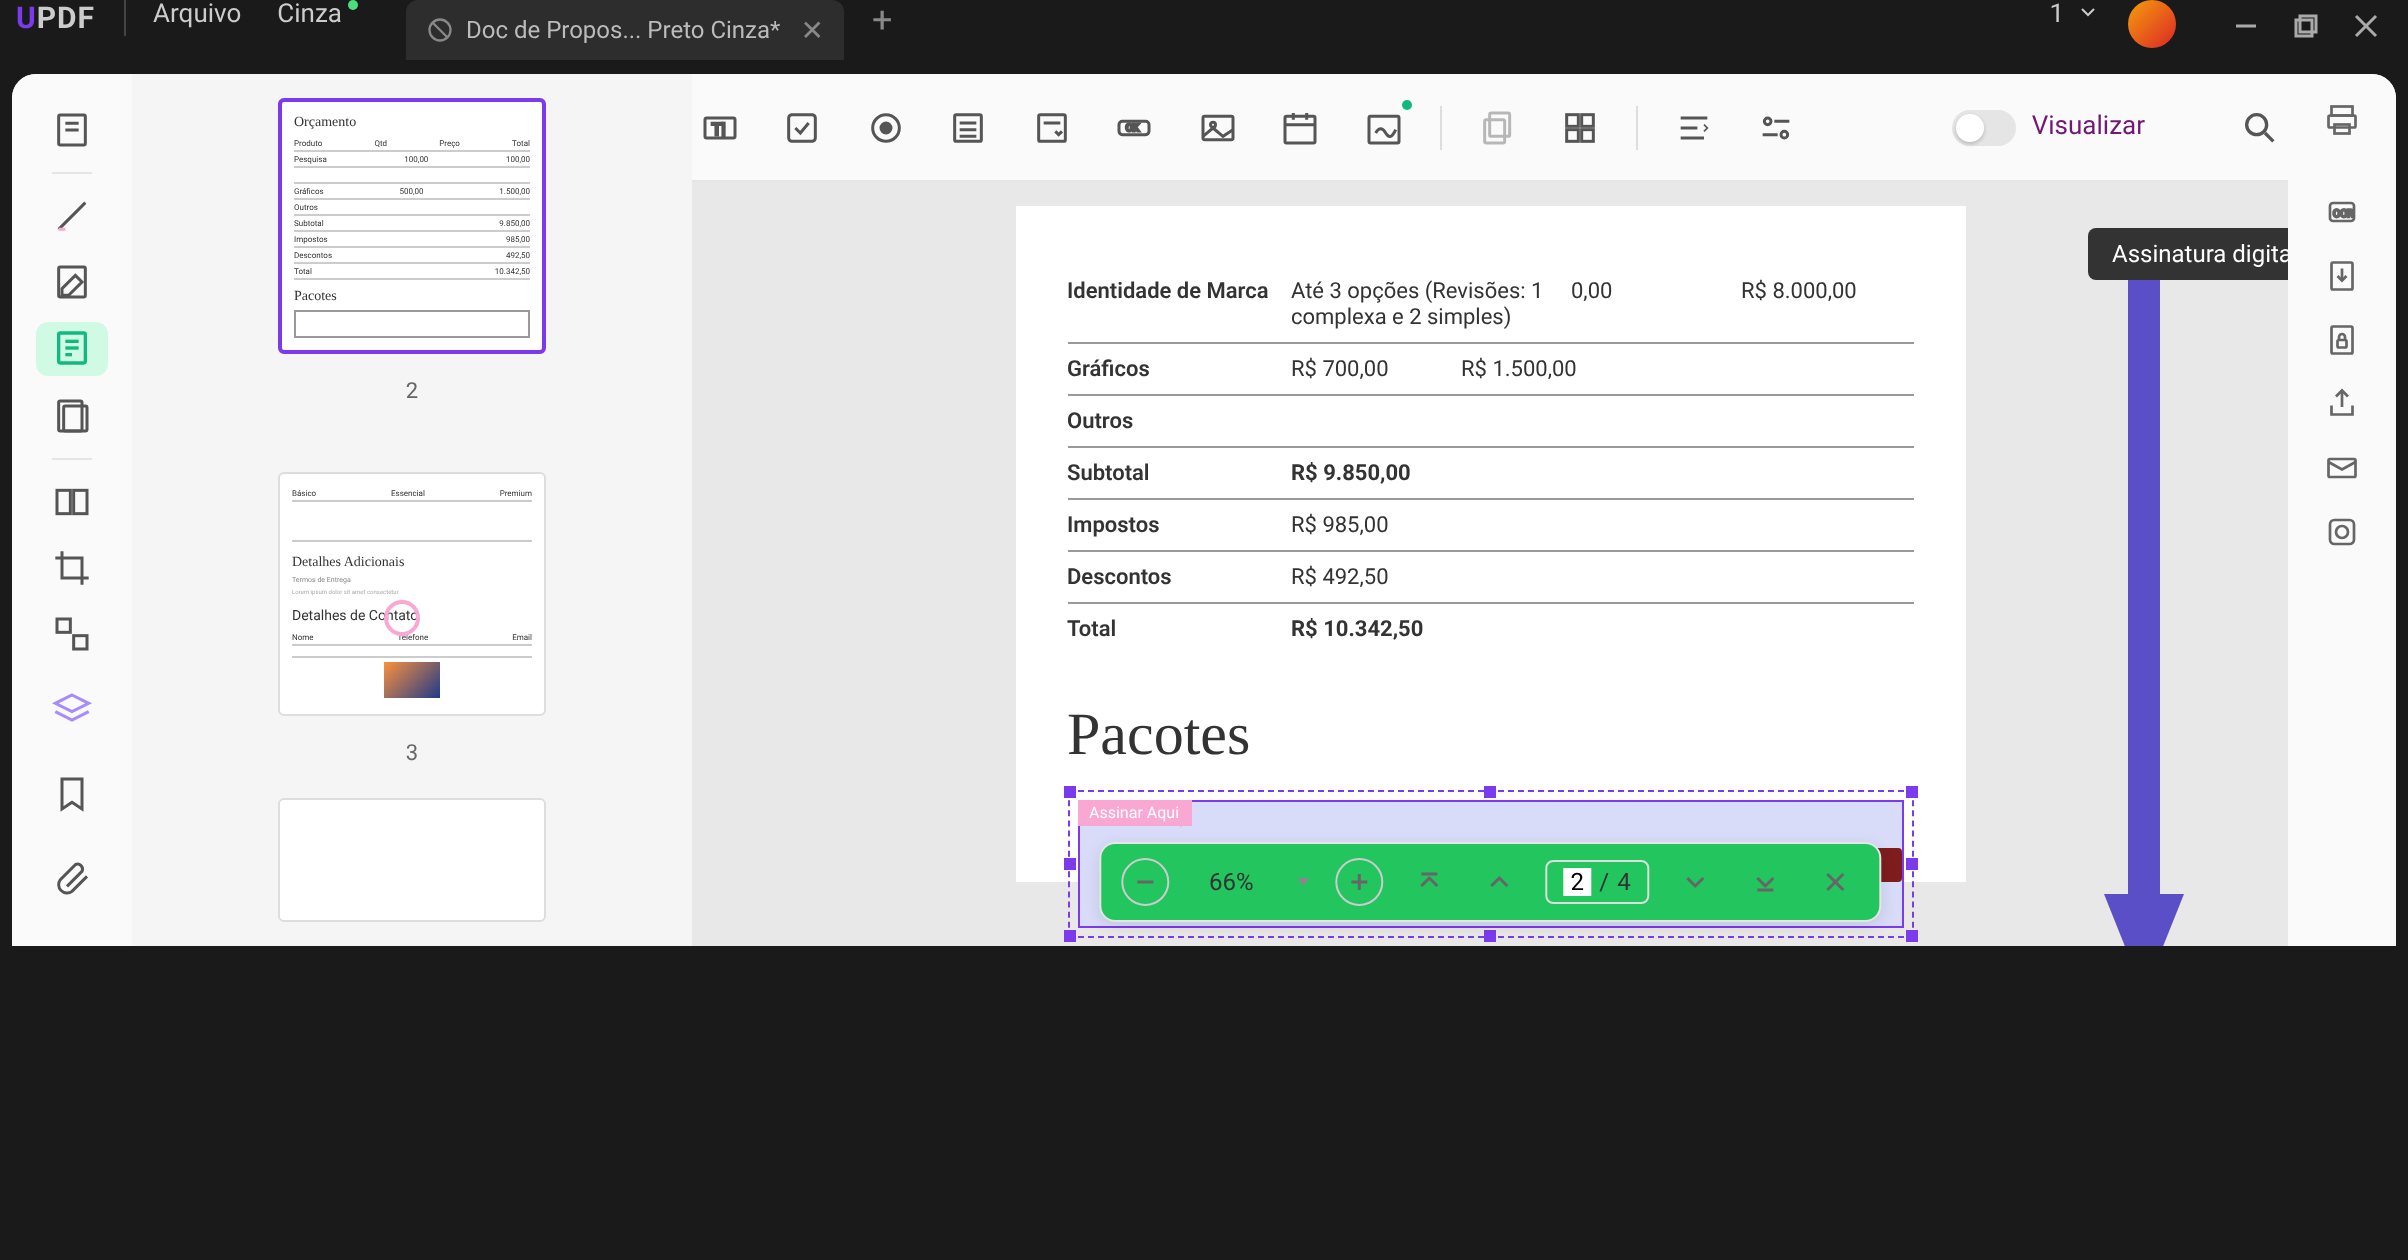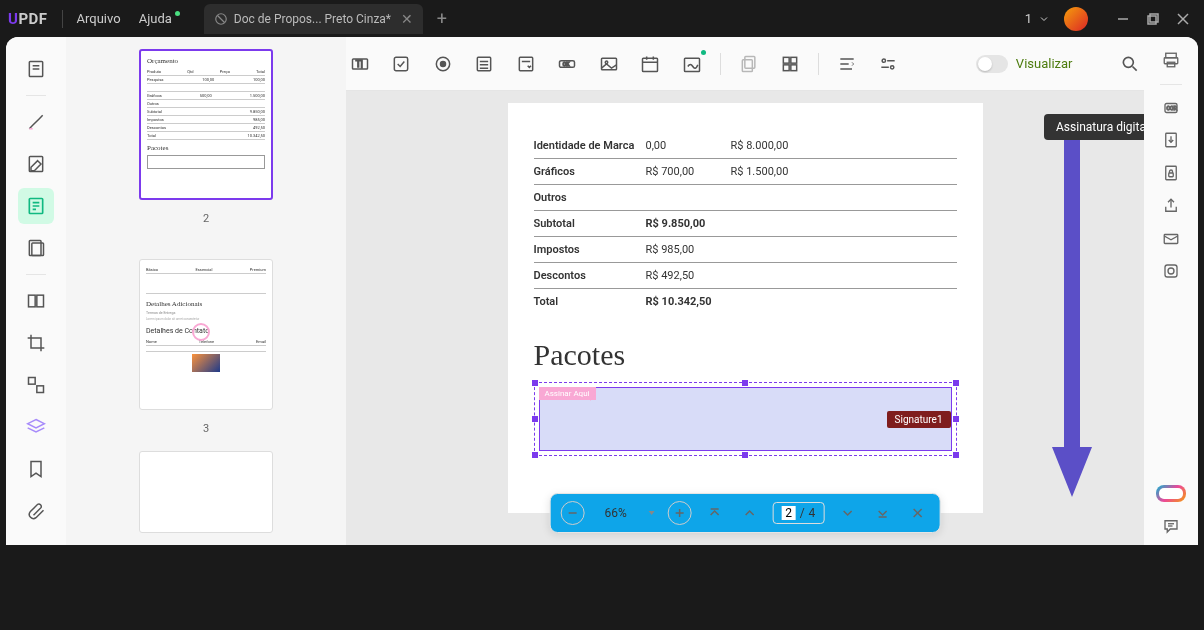--- a/index.html
+++ b/index.html
@@ -1,33 +1,33 @@
 <!DOCTYPE html>
 <html><head>
 <meta charset="utf-8">
 <style>
 *{margin:0;padding:0;box-sizing:border-box;font-family:-apple-system,BlinkMacSystemFont,"Segoe UI",Roboto,sans-serif}
 body{width:1204px;height:630px;background:#1a1a1a;overflow:hidden;position:relative}
-.titlebar{height:37px;background:#1a1a1a;display:flex;align-items:center;padding:0 8px;color:#ccc}
+.titlebar{height:37px;background:#1a1a1a;display:flex;padding:0 8px;color:#ccc}
 .logo{font-weight:700;font-size:15px;letter-spacing:0.5px}
 .logo-u{color:#7c3aed}
 .logo-pdf{color:#ccc}
 .vdiv{width:1px;height:18px;background:#444;margin:0 14px}
 .menu-item{color:#ccc;font-size:13px;margin-right:18px;cursor:pointer}
 .help-dot{display:inline-block;width:5px;height:5px;background:#4ade80;border-radius:50%;margin-left:3px;vertical-align:top}
 .tab{background:#2d2d2d;height:30px;border-radius:6px 6px 0 0;display:flex;align-items:center;padding:0 10px;margin-left:6px;color:#bbb;font-size:12px}
 .tab svg{margin-right:6px}
 .tab-close{margin-left:10px;color:#888;cursor:pointer;font-size:14px}
 .tab-add{margin-left:14px;color:#888;font-size:18px;cursor:pointer}
 .spacer{flex:1}
 .page-ind{color:#ccc;font-size:13px;margin-right:6px}
 .chev-down{color:#ccc;margin-right:14px}
 .avatar{width:24px;height:24px;border-radius:50%;background:linear-gradient(135deg,#f59e0b,#dc2626);margin-right:18px}
 .win-btn{width:26px;height:26px;display:flex;align-items:center;justify-content:center;color:#aaa;cursor:pointer;margin-left:4px}
-.main{height:508px;display:flex;background:#f5f5f5;border-radius:12px 12px 0 0;margin:0 6px;overflow:hidden}
+.main{height:436px;display:flex;background:#f5f5f5;border-radius:12px 12px 0 0;margin:0 6px;overflow:hidden}
 .left-rail{width:60px;background:#fafafa;display:flex;flex-direction:column;align-items:center;padding-top:14px;gap:6px}
 .rail-btn{width:36px;height:36px;display:flex;align-items:center;justify-content:center;border-radius:6px;cursor:pointer;color:#555}
 .rail-btn.active{background:#d1fae5;color:#10b981}
 .rail-btn svg{width:20px;height:20px}
 .rail-sep{width:20px;height:1px;background:#e5e5e5;margin:2px 0}
 .rail-bottom{margin-top:auto;margin-bottom:16px;display:flex;flex-direction:column;gap:6px;align-items:center}
 .thumb-panel{width:280px;background:#f5f5f5;overflow-y:auto;padding:12px 0;display:flex;flex-direction:column;align-items:center;gap:8px}
 .thumb{width:134px;background:#fff;border:1px solid #ddd;border-radius:3px;padding:6px;font-size:5px;color:#333;position:relative}
 .thumb.active{border:2px solid #7c3aed}
 .thumb-title{font-family:Georgia,serif;font-size:7px;margin-bottom:3px}
@@ -62,36 +62,36 @@
 .handle{position:absolute;width:6px;height:6px;background:#7c3aed}
 .h-tl{top:-3px;left:-3px}.h-tr{top:-3px;right:-3px}.h-bl{bottom:-3px;left:-3px}.h-br{bottom:-3px;right:-3px}
 .h-tm{top:-3px;left:50%;margin-left:-3px}.h-bm{bottom:-3px;left:50%;margin-left:-3px}
 .h-ml{top:50%;left:-3px;margin-top:-3px}.h-mr{top:50%;right:-3px;margin-top:-3px}
 .arrow{position:absolute;top:100px;left:704px;z-index:50}
 .right-rail{width:54px;background:#fafafa;display:flex;flex-direction:column;align-items:center;padding-top:14px;gap:14px}
 .r-btn{width:32px;height:32px;display:flex;align-items:center;justify-content:center;cursor:pointer;color:#666}
 .r-btn svg{width:18px;height:18px}
 .ai-btn{width:30px;height:30px;border-radius:8px;background:linear-gradient(135deg,#06b6d4,#ec4899,#f59e0b);margin-top:auto;position:relative}
 .ai-btn::after{content:'';position:absolute;inset:3px;background:#fff;border-radius:5px}
-.bottom-bar{position:absolute;bottom:12px;left:50%;transform:translateX(-50%);background:#0ea5e9;border:1px solid #e5e5e5;border-radius:8px;height:40px;display:flex;align-items:center;padding:0 10px;gap:11px;box-shadow:0 2px 8px rgba(0,0,0,0.1);z-index:60}
+.bottom-bar{position:absolute;bottom:12px;left:50%;transform:translateX(-50%);background:#22c55e;border:1px solid #e5e5e5;border-radius:8px;height:40px;display:flex;align-items:center;padding:0 10px;gap:11px;box-shadow:0 2px 8px rgba(0,0,0,0.1);z-index:60}
 .bb-btn{width:24px;height:24px;display:flex;align-items:center;justify-content:center;cursor:pointer;color:#666;border-radius:4px}
 .bb-btn.circ{border:1px solid #ccc;border-radius:50%}
 .zoom{font-size:12px;color:#333;min-width:40px;text-align:center}
 .page-input{border:1px solid #ddd;border-radius:4px;padding:3px 8px;font-size:12px;color:#333;display:flex;align-items:center;gap:4px}
 .page-input input{border:none;width:14px;text-align:center;font-size:12px;outline:none}
 .thumb-circle{width:18px;height:18px;border:2px solid #f9a8d4;border-radius:50%;position:absolute}
 </style>
 </head>
 <body>
 
 <div class="titlebar">
   <span class="logo"><span class="logo-u">U</span><span class="logo-pdf">PDF</span></span>
   <div class="vdiv"></div>
   <span class="menu-item">Arquivo</span>
-  <span class="menu-item"><span>Ajuda</span><span class="help-dot"></span></span>
+  <span class="menu-item"><span>Cinza</span><span class="help-dot"></span></span>
   <div class="tab">
     <svg width="14" height="14" viewBox="0 0 24 24" fill="none" stroke="#888" stroke-width="2">
         <circle cx="12" cy="12" r="9"></circle>
         <line x1="6" y1="6" x2="18" y2="18"></line>
       </svg>
     <span>Doc de Propos... Preto Cinza*</span>
     <span class="tab-close">✕</span>
   </div>
   <span class="tab-add">+</span>
   <div class="spacer"></div>
@@ -352,36 +352,37 @@
       <div class="tool-btn">
           <svg viewBox="0 0 24 24" fill="none" stroke="currentColor" stroke-width="1.8">
             <circle cx="7" cy="8" r="2"></circle>
             <line x1="11" y1="8" x2="20" y2="8"></line>
             <circle cx="17" cy="16" r="2"></circle>
             <line x1="4" y1="16" x2="13" y2="16"></line>
           </svg>
         </div>
       <div class="visualizar">
         <div class="toggle"></div>
-        <span style="font-size:13px;color:#4d7c0f">Visualizar</span>
+        <span style="font-size:13px;color:#701a75">Visualizar</span>
       </div>
       <div class="tool-btn" style="margin-left:30px">
           <svg viewBox="0 0 24 24" fill="none" stroke="currentColor" stroke-width="2">
             <circle cx="10" cy="10" r="6"></circle>
             <line x1="15" y1="15" x2="20" y2="20"></line>
           </svg>
         </div>
     </div>
 
     <div class="tooltip">Assinatura digital</div>
 
     <div class="doc-scroll">
       <div class="page">
         <div class="tbl-row">
             <div class="c1">Identidade de Marca</div>
+            <div class="c2">Até 3 opções (Revisões: 1 complexa e 2 simples)</div>
             <div class="c3">0,00</div>
             <div class="c4">R$ 8.000,00</div>
           </div>
         <div class="tbl-row">
             <div class="c1">Gráficos</div>
             <div class="c3">R$ 700,00</div>
             <div class="c4">R$ 1.500,00</div>
           </div>
         <div class="tbl-row">
             <div class="c1">Outros</div>

